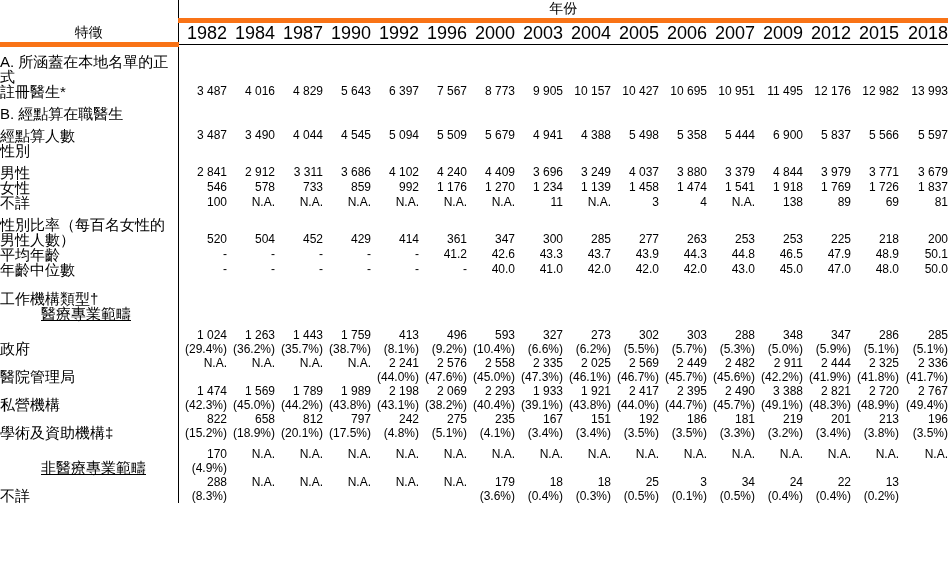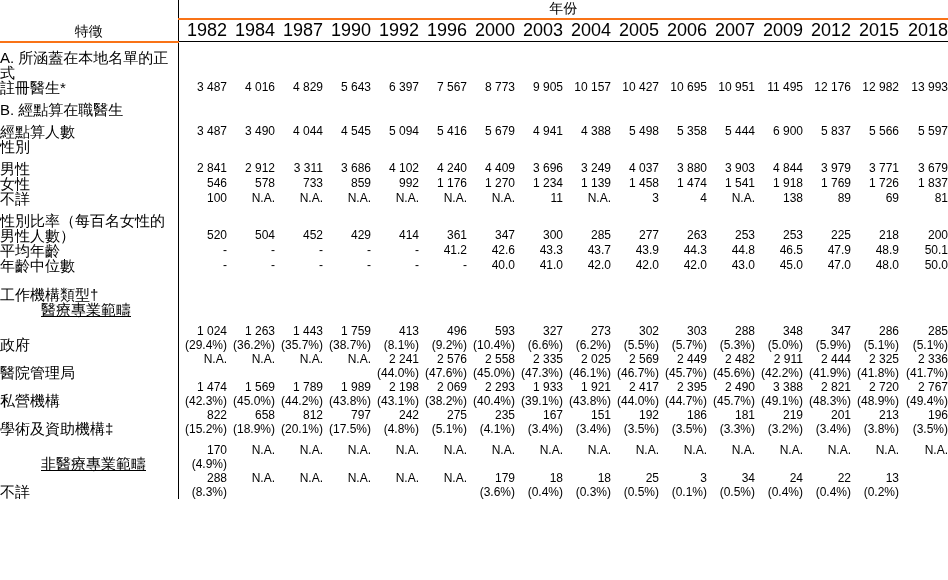--- a/index.html
+++ b/index.html
@@ -19,21 +19,21 @@
     width: 948px;
     table-layout: fixed;
     font-size: 12px;
   }
   table.stat td, table.stat th {
     padding: 0;
     vertical-align: bottom;
     font-weight: normal;
   }
   .hdr-years th {
-    border-bottom: 2px solid #f97316;
+    border-bottom: 5px solid #f97316;
     font-size: 14px;
     padding: 6px 0 6px 0;
     margin-left: 28px;
   }
   .hdr-feature {
     border-right: 1px solid #000;
     border-bottom: 0;
     text-align: center;
     font-size: 14px;
     vertical-align: middle;
@@ -161,21 +161,21 @@
         <td colspan="16"></td>
     </tr>
 
     <tr>
       <td class="label indent1">經點算人數</td>
       <td class="num">3 487</td>
       <td class="num">3 490</td>
       <td class="num">4 044</td>
       <td class="num">4 545</td>
       <td class="num">5 094</td>
-      <td class="num">5 416</td>
+      <td class="num">5 509</td>
       <td class="num">5 679</td>
       <td class="num">4 941</td>
       <td class="num">4 388</td>
       <td class="num">5 498</td>
       <td class="num">5 358</td>
       <td class="num">5 444</td>
       <td class="num">6 900</td>
       <td class="num">5 837</td>
       <td class="num">5 566</td>
       <td class="num">5 597</td>
@@ -197,21 +197,21 @@
       <td class="num">2 912</td>
       <td class="num">3 311</td>
       <td class="num">3 686</td>
       <td class="num">4 102</td>
       <td class="num">4 240</td>
       <td class="num">4 409</td>
       <td class="num">3 696</td>
       <td class="num">3 249</td>
       <td class="num">4 037</td>
       <td class="num">3 880</td>
-      <td class="num">3 903</td>
+      <td class="num">3 379</td>
       <td class="num">4 844</td>
       <td class="num">3 979</td>
       <td class="num">3 771</td>
       <td class="num">3 679</td>
     </tr>
 
     <tr>
       <td class="label indent2">女性</td>
       <td class="num">546</td>
       <td class="num">578</td>

